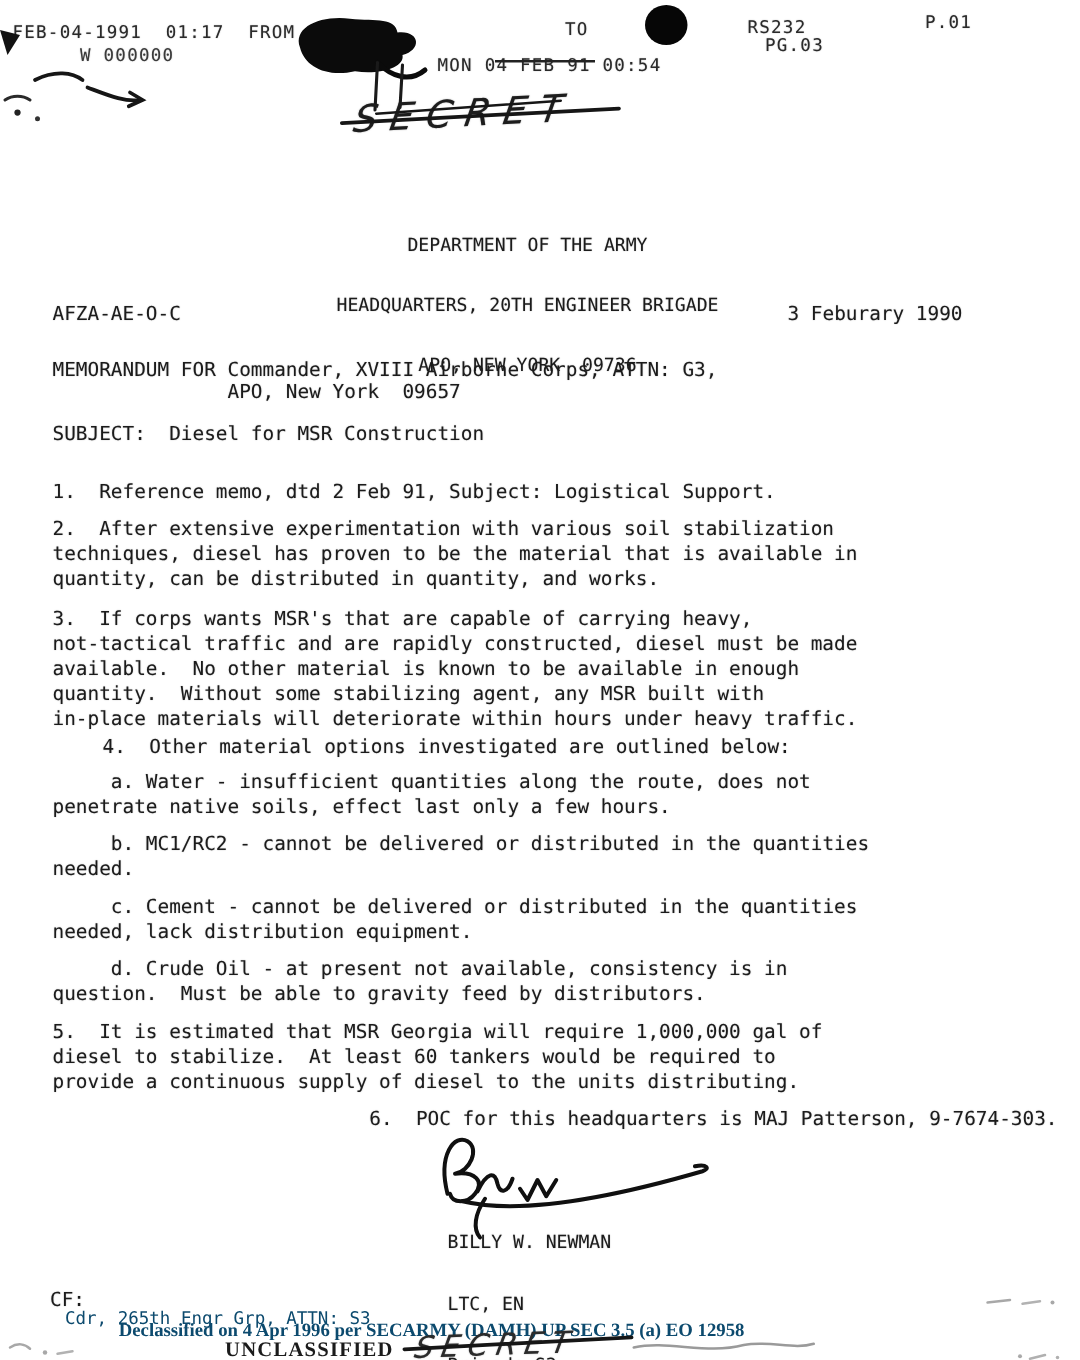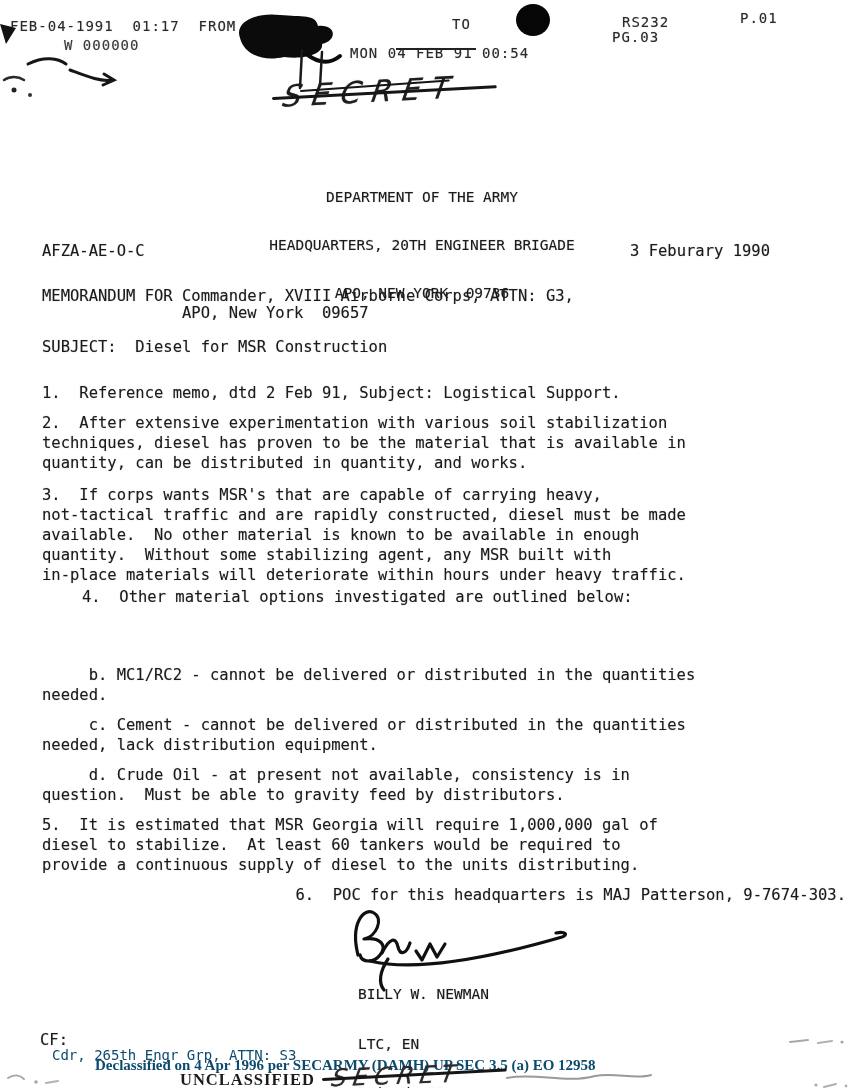--- a/index.html
+++ b/index.html
@@ -25,21 +25,21 @@
   svg { display:block; }
 </style>
 </head>
 <body>
 
 <div class="page">
 
   <div class="abs mono fax" style="left:10px; top:18px;">FEB-04-1991  01:17  FROM</div>
   <div class="abs mono fax" style="left:64px; top:37px; color:#3a3a3a;">W 000000</div>
   <div class="abs mono fax" style="left:452px; top:16px;">TO</div>
-  <div class="abs mono fax" style="left:598px; top:14px;margin-left:24px;">RS232</div>
+  <div class="abs mono fax" style="left:598px; top:14px;">RS232</div>
   <div class="abs mono fax" style="left:740px; top:10px;">P.01</div>
   <div class="abs mono fax" style="left:350px; top:45px;">MON 04 FEB 91 00:54</div>
   <div class="abs mono fax" style="left:612px; top:29px;">PG.03</div>
 
   <div class="abs" style="left:396px; top:48px; width:80px; height:2px; background:#222;"></div>
 
   <div class="abs" style="left:232px; top:10px;">
     <svg width="120" height="58" viewBox="0 0 120 58">
       <path d="M8,28 C2,12 24,2 48,5 C70,7 84,4 86,16 C104,14 106,30 90,34 C92,44 72,50 52,47 C30,52 12,44 8,28 Z" fill="#0b0b0b"></path>
       <path d="M70,40 C82,52 96,56 108,46" stroke="#0b0b0b" stroke-width="4" fill="none" stroke-linecap="round"></path>
@@ -88,20 +88,22 @@
   <div class="abs mono body-text" style="left:42px; top:383px;">1.  Reference memo, dtd 2 Feb 91, Subject: Logistical Support.</div>
   <div class="abs mono body-text" style="left:42px; top:413px;">2.  After extensive experimentation with various soil stabilization
 techniques, diesel has proven to be the material that is available in
 quantity, can be distributed in quantity, and works.</div>
   <div class="abs mono body-text" style="left:42px; top:485px;">3.  If corps wants MSR's that are capable of carrying heavy,
 not-tactical traffic and are rapidly constructed, diesel must be made
 available.  No other material is known to be available in enough
 quantity.  Without some stabilizing agent, any MSR built with
 in-place materials will deteriorate within hours under heavy traffic.</div>
   <div class="abs mono body-text" style="left:42px; top:587px;margin-left:40px;">4.  Other material options investigated are outlined below:</div>
+  <div class="abs mono body-text" style="left:42px; top:615px;">     a. Water - insufficient quantities along the route, does not
+penetrate native soils, effect last only a few hours.</div>
   <div class="abs mono body-text" style="left:42px; top:665px;">     b. MC1/RC2 - cannot be delivered or distributed in the quantities
 needed.</div>
   <div class="abs mono body-text" style="left:42px; top:715px;">     c. Cement - cannot be delivered or distributed in the quantities
 needed, lack distribution equipment.</div>
   <div class="abs mono body-text" style="left:42px; top:765px;">     d. Crude Oil - at present not available, consistency is in
 question.  Must be able to gravity feed by distributors.</div>
   <div class="abs mono body-text" style="left:42px; top:815px;">5.  It is estimated that MSR Georgia will require 1,000,000 gal of
 diesel to stabilize.  At least 60 tankers would be required to
 provide a continuous supply of diesel to the units distributing.</div>
   <div class="abs mono body-text" style="left:46px; top:885px;text-align:right;">6.  POC for this headquarters is MAJ Patterson, 9-7674-303.</div>

